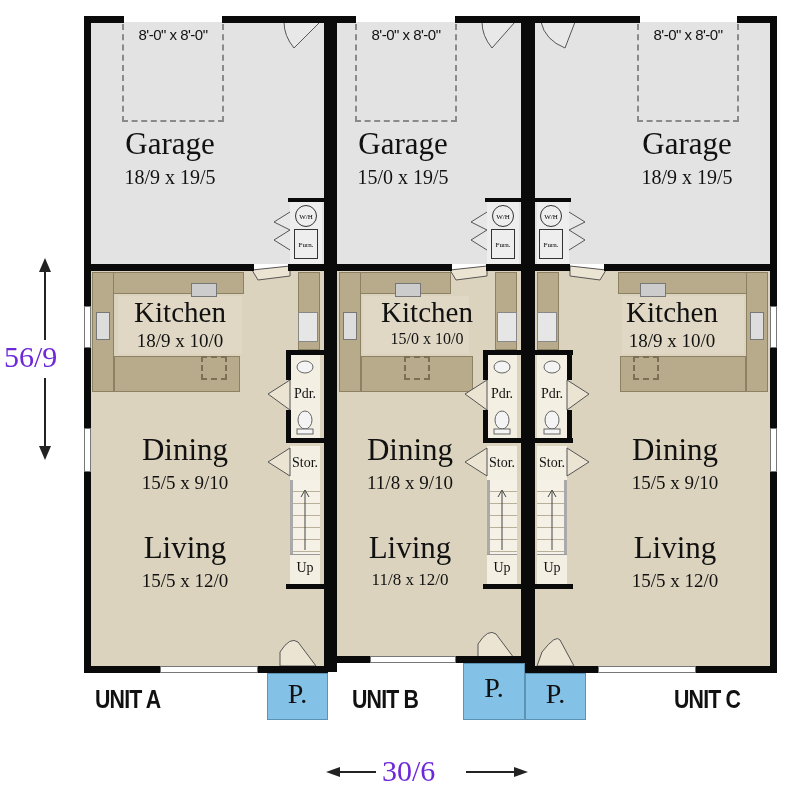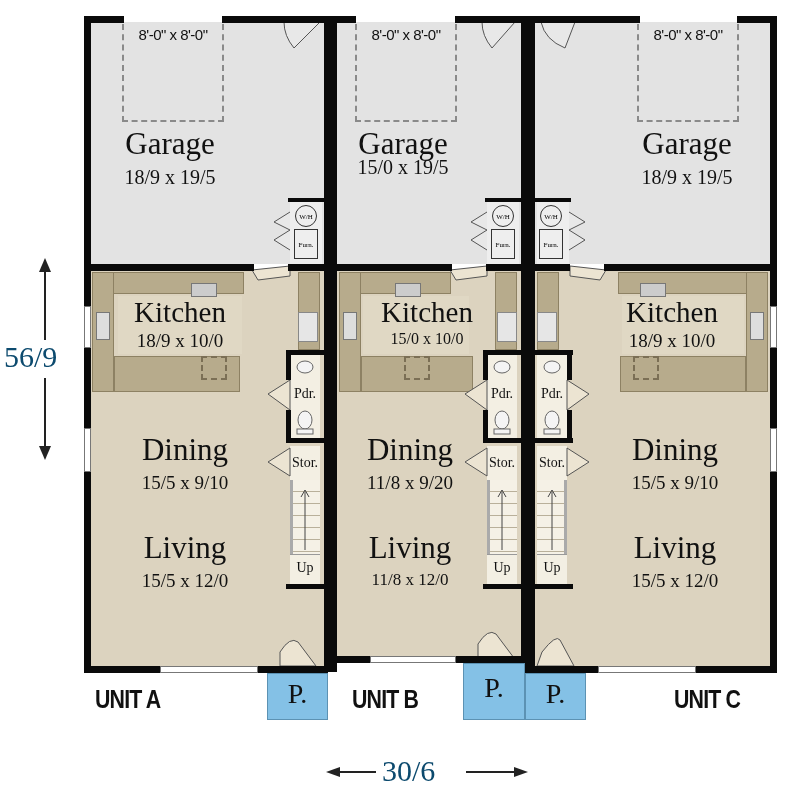--- a/index.html
+++ b/index.html
@@ -17,21 +17,21 @@
   .wh { position:absolute; width:22px; height:22px; border:1px solid #333; border-radius:50%; background:#eee; font-size:7px; line-height:22px; text-align:center; font-family:"Liberation Serif", serif; box-sizing:border-box; }
   .furn { position:absolute; width:24px; height:30px; border:1px solid #333; background:#eee; font-size:7px; line-height:30px; text-align:center; font-family:"Liberation Serif", serif; box-sizing:border-box; }
   .closet { position:absolute; background:#f3efe3; }
   .stairs { position:absolute; background:#f5f1e6; border-left:3px solid #aaa; box-sizing:border-box;
     background-image: repeating-linear-gradient(to bottom, transparent 0, transparent 11px, #b9b09a 11px, #b9b09a 12px); }
   .up-box { position:absolute; background:#f3efe3; border-top:1px solid #999; box-sizing:border-box; }
   .window { position:absolute; background:#fff; border:1px solid #777; box-sizing:border-box; }
   .porch { position:absolute; background:#84c1e6; border:1px solid #5c92b3; box-sizing:border-box; }
   .porch-label { position:absolute; font-family:"Liberation Serif", serif; font-size:28px; color:#111; width:100%; text-align:center; top:4px; }
   .unit-label { position:absolute; font-family:"Liberation Sans", sans-serif; font-weight:bold; font-size:26px; color:#111; letter-spacing:-1px; transform:scaleX(0.82); transform-origin:left top; white-space:nowrap; }
-  .dimension { position:absolute; font-family:"Liberation Serif", serif; font-size:30px; color:#0c4a6e; white-space:nowrap; }
+  .dimension { position:absolute; font-family:"Liberation Serif", serif; font-size:30px; color:#6d28d9; white-space:nowrap; }
   .fridge { position:absolute; background:#e6e6e6; border:1px solid #888; box-sizing:border-box; }
   .sink { position:absolute; background:#ddd; border:1px solid #777; box-sizing:border-box; }
   .stove { position:absolute; background:#ccc; border:1px solid #777; box-sizing:border-box; }
   .island { position:absolute; border:2px dashed #7b6f55; box-sizing:border-box; }
   svg { position:absolute; overflow:visible; }
 </style>
 </head>
 <body>
 
 <div class="garage" style="left:90px;top:22px;width:234px;height:242px;"></div>
@@ -211,38 +211,38 @@
 <div class="window" style="left:770px;top:306px;width:7px;height:42px;"></div>
 <div class="window" style="left:770px;top:428px;width:7px;height:44px;"></div>
 
 <div class="gdoor-label" style="left:122px;top:26px;width:102px;">8'-0" x 8'-0"</div>
 <div class="gdoor-label" style="left:355px;top:26px;width:102px;">8'-0" x 8'-0"</div>
 <div class="gdoor-label" style="left:637px;top:26px;width:102px;">8'-0" x 8'-0"</div>
 
 <div class="room-name" style="left:110px;top:126px;width:120px;font-size:31px;">Garage</div>
 <div class="room-dim" style="left:110px;top:166px;width:120px;font-size:20px;">18/9 x 19/5</div>
 <div class="room-name" style="left:343px;top:126px;width:120px;font-size:31px;">Garage</div>
-<div class="room-dim" style="left:343px;top:156px;width:120px;font-size:20px;">15/0 x 19/5</div>
+<div class="room-dim" style="left:343px;top:166px;width:120px;font-size:20px;">15/0 x 19/5</div>
 <div class="room-name" style="left:627px;top:126px;width:120px;font-size:31px;">Garage</div>
 <div class="room-dim" style="left:627px;top:166px;width:120px;font-size:20px;">18/9 x 19/5</div>
 
 <div class="room-name" style="left:118px;top:296px;width:124px;font-size:29px;">Kitchen</div>
 <div class="room-dim" style="left:118px;top:330px;width:124px;font-size:19px;">18/9 x 10/0</div>
 <div class="room-name" style="left:365px;top:296px;width:124px;font-size:29px;">Kitchen</div>
 <div class="room-dim" style="left:365px;top:330px;width:124px;font-size:16px;">15/0 x 10/0</div>
 <div class="room-name" style="left:610px;top:296px;width:124px;font-size:29px;">Kitchen</div>
 <div class="room-dim" style="left:610px;top:330px;width:124px;font-size:19px;">18/9 x 10/0</div>
 
 <div class="room-name" style="left:125px;top:432px;width:120px;font-size:31px;">Dining</div>
 <div class="room-dim" style="left:125px;top:472px;width:120px;font-size:19px;">15/5 x 9/10</div>
 <div class="room-name" style="left:125px;top:530px;width:120px;font-size:31px;">Living</div>
 <div class="room-dim" style="left:125px;top:570px;width:120px;font-size:19px;">15/5 x 12/0</div>
 
 <div class="room-name" style="left:350px;top:432px;width:120px;font-size:31px;">Dining</div>
-<div class="room-dim" style="left:350px;top:472px;width:120px;font-size:19px;">11/8 x 9/20</div>
+<div class="room-dim" style="left:350px;top:472px;width:120px;font-size:19px;">11/8 x 9/10</div>
 <div class="room-name" style="left:350px;top:530px;width:120px;font-size:31px;">Living</div>
 <div class="room-dim" style="left:350px;top:570px;width:120px;font-size:17px;">11/8 x 12/0</div>
 
 <div class="room-name" style="left:615px;top:432px;width:120px;font-size:31px;">Dining</div>
 <div class="room-dim" style="left:615px;top:472px;width:120px;font-size:19px;">15/5 x 9/10</div>
 <div class="room-name" style="left:615px;top:530px;width:120px;font-size:31px;">Living</div>
 <div class="room-dim" style="left:615px;top:570px;width:120px;font-size:19px;">15/5 x 12/0</div>
 
 <div class="small" style="left:289px;top:386px;width:32px;font-size:14px;">Pdr.</div>
 <div class="small" style="left:287px;top:455px;width:36px;font-size:14px;">Stor.</div>

